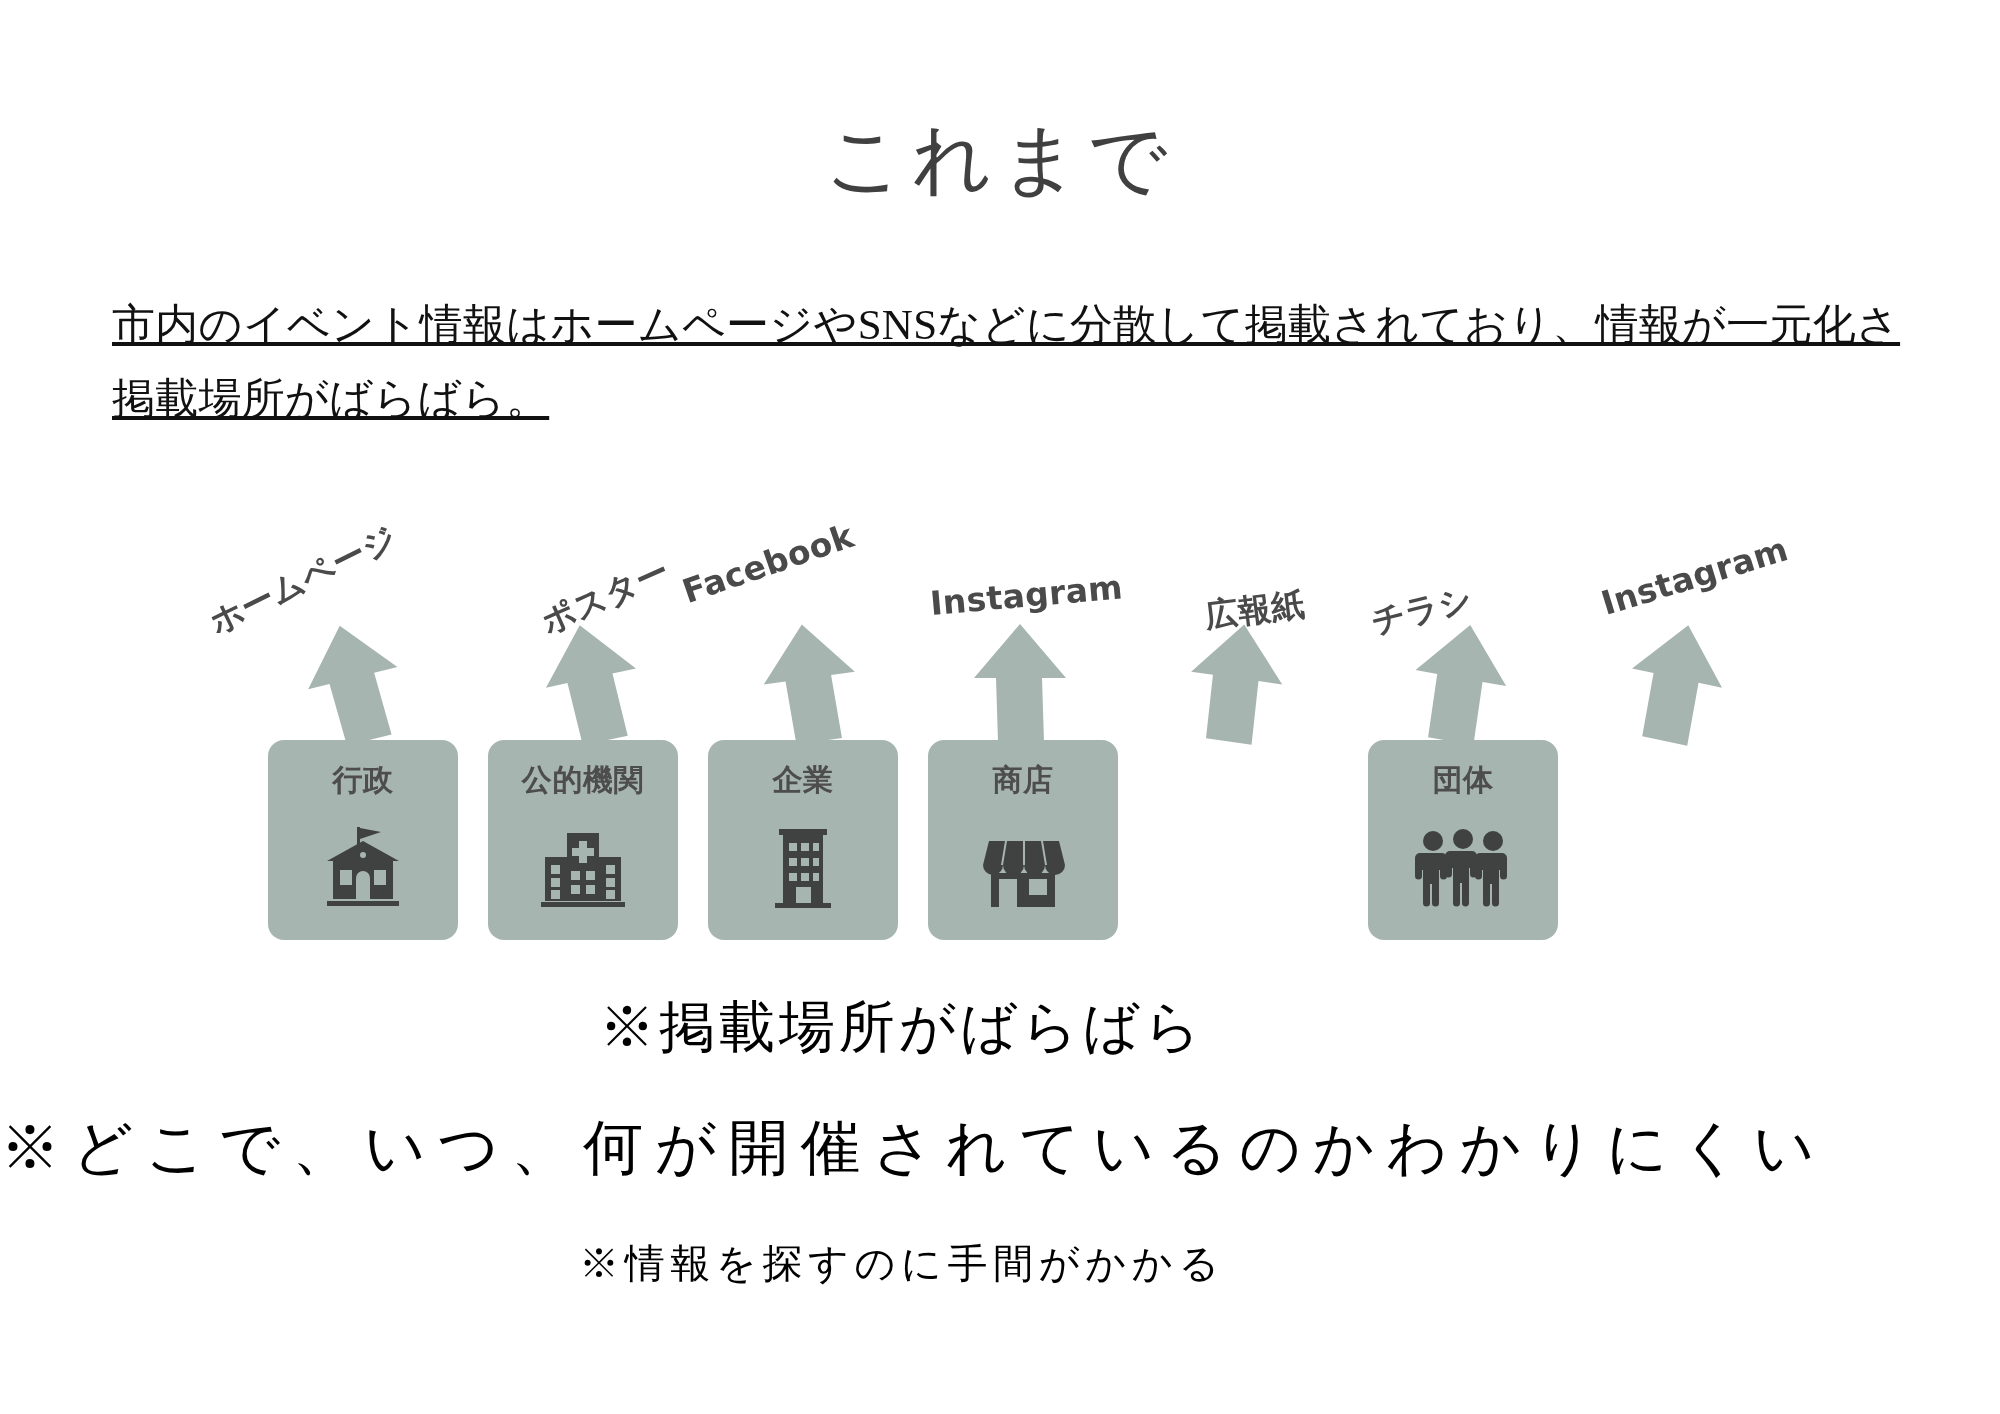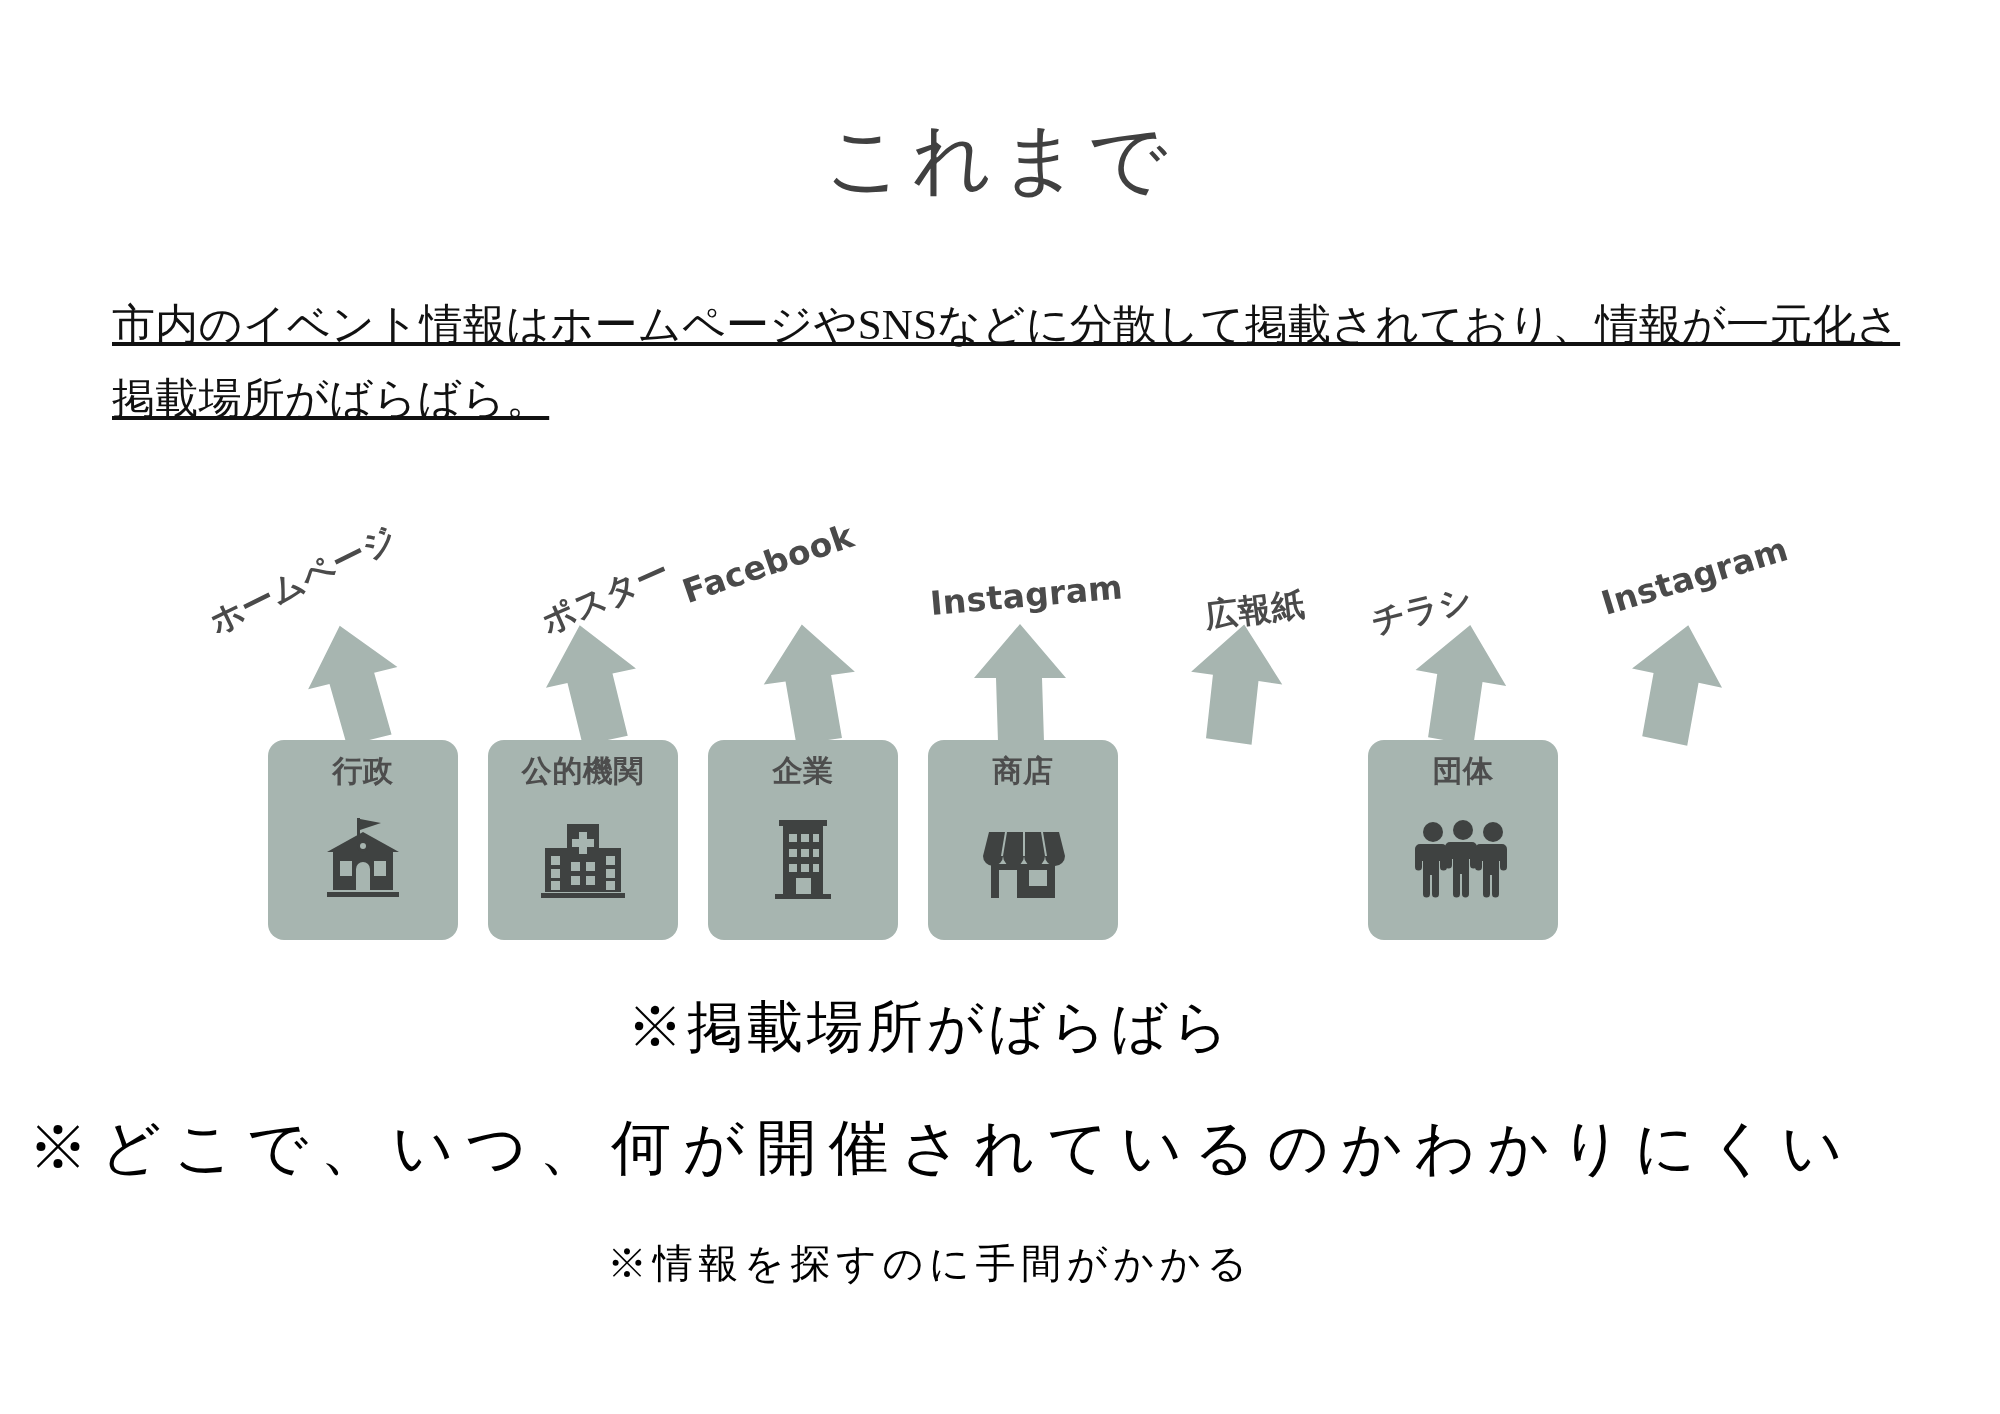--- a/index.html
+++ b/index.html
@@ -78,21 +78,21 @@
     width: 190px;
     height: 200px;
     background: #a7b5b0;
     border-radius: 16px;
     box-sizing: border-box;
     display: flex;
     flex-direction: column;
     align-items: center;
   }
   .entity-label {
-    margin-top: 11px;
+    margin-top: 20px;
     font-family: "DejaVu Sans", "Liberation Sans", sans-serif;
     font-size: 30px;
     font-weight: 700;
     color: #4d4d4d;
     letter-spacing: 0.02em;
     white-space: nowrap;
     text-align: center;
   }
   .entity-icon {
     margin-top: 12px;
@@ -106,21 +106,20 @@
 
   
   .bullet-line {
     position: absolute;
     left: 0;
     width: 1804px;
     text-align: center;
     font-family: "Liberation Serif", "DejaVu Serif", serif;
     color: #000000;
     white-space: nowrap;
-    padding-left: 28px;
   }
   #bullet-0 { top: 990px;  font-size: 56px; letter-spacing: 0.07em; }
   #bullet-1 { top: 1108px; font-size: 60px; letter-spacing: 0.20em; }
   #bullet-2 { top: 1236px; font-size: 40px; letter-spacing: 0.14em; }
 </style>
 </head>
 <body>
 
 <div id="slide-title">これまで</div>
 

